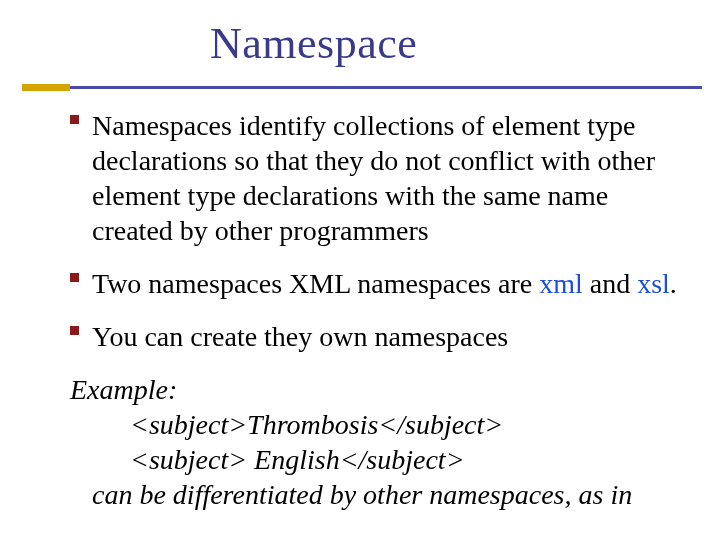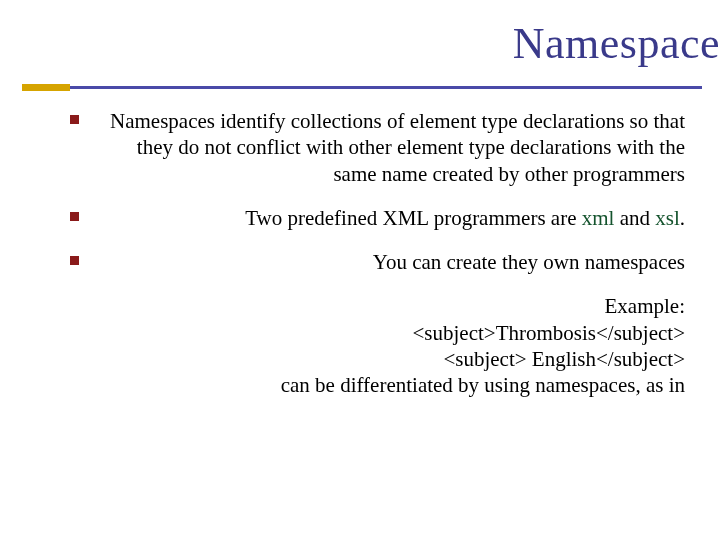--- a/index.html
+++ b/index.html
@@ -9,21 +9,20 @@
     height: 540px;
     background: #ffffff;
     font-family: "Times New Roman", Times, serif;
     color: #000;
   }
   .slide {
     position: relative;
     width: 720px;
     height: 540px;
     box-sizing: border-box;
-    text-align: right;
   }
   .title-wrap {
     position: relative;
     padding-top: 18px;
   }
   .title {
     font-size: 44px;
     color: #3a3a8a;
     margin: 0 0 10px 210px;
     font-weight: normal;
@@ -43,39 +42,40 @@
     width: 48px;
     top: 84px;
     height: 7px;
     background: #d6a400;
   }
   .content {
     position: absolute;
     top: 108px;
     left: 70px;
     right: 35px;
-    font-size: 21px;
+    font-size: 28px;
     line-height: 1.25;
   }
   .bullet {
     position: relative;
     margin: 0 0 18px 0;
     padding-left: 22px;
   }
   .bullet .sq {
     position: absolute;
     left: 0;
     top: 7px;
     width: 9px;
     height: 9px;
     background: #8a1a1a;
   }
-  .red-term { color: #14532d; font-family: Liberation Serif, serif; }
+  .red-term { color: #1d4ed8; font-family: Liberation Serif, serif; }
   .example-block {
     margin-top: 4px;
+    font-style: italic;
   }
   .ex-line { margin: 0; }
   .ind1 { padding-left: 60px; }
   .ind0 { padding-left: 22px; }
 </style>
 </head>
 <body>
 
 <div class="slide">
 
@@ -87,29 +87,29 @@
 
   <div class="content">
 
     <div class="bullet">
       <span class="sq"></span>
       <span>Namespaces identify collections of element type declarations so that they do not conflict with other element type declarations with the same name created by other programmers</span>
     </div>
 
     <div class="bullet">
       <span class="sq"></span>
-      <span>Two predefined XML programmers are </span><span class="red-term">xml</span><span> and </span><span class="red-term">xsl</span><span>.</span>
+      <span>Two namespaces XML namespaces are </span><span class="red-term">xml</span><span> and </span><span class="red-term">xsl</span><span>.</span>
     </div>
 
     <div class="bullet">
       <span class="sq"></span>
       <span>You can create they own namespaces</span>
     </div>
 
     <div class="example-block">
       <p class="ex-line">Example:</p>
       <p class="ex-line ind1">&lt;subject&gt;Thrombosis&lt;/subject&gt;</p>
       <p class="ex-line ind1">&lt;subject&gt; English&lt;/subject&gt;</p>
-      <p class="ex-line ind0">can be differentiated by using namespaces, as in</p>
+      <p class="ex-line ind0">can be differentiated by other namespaces, as in</p>
     </div>
 
   </div>
 </div>
 
 </body></html>

